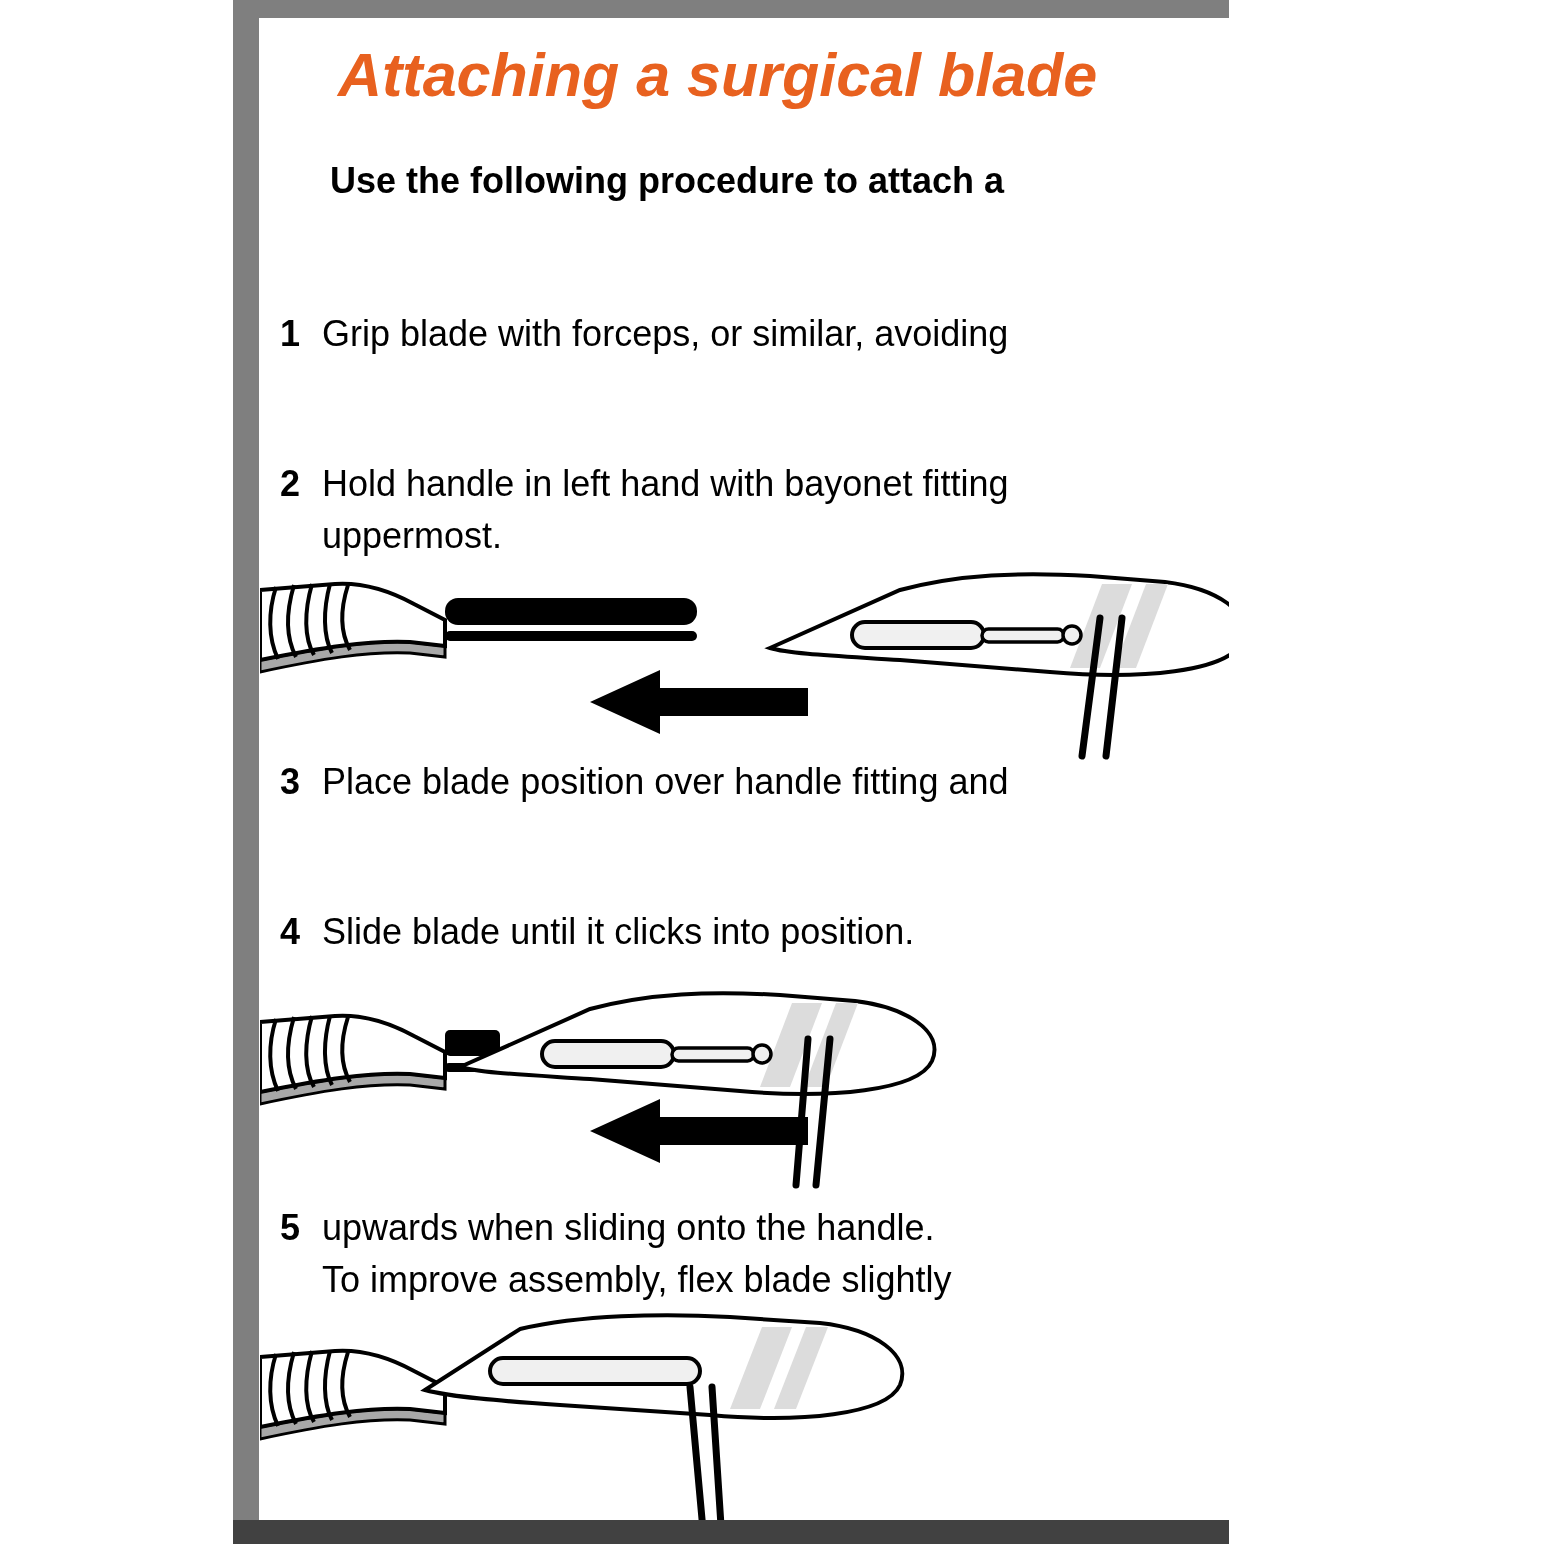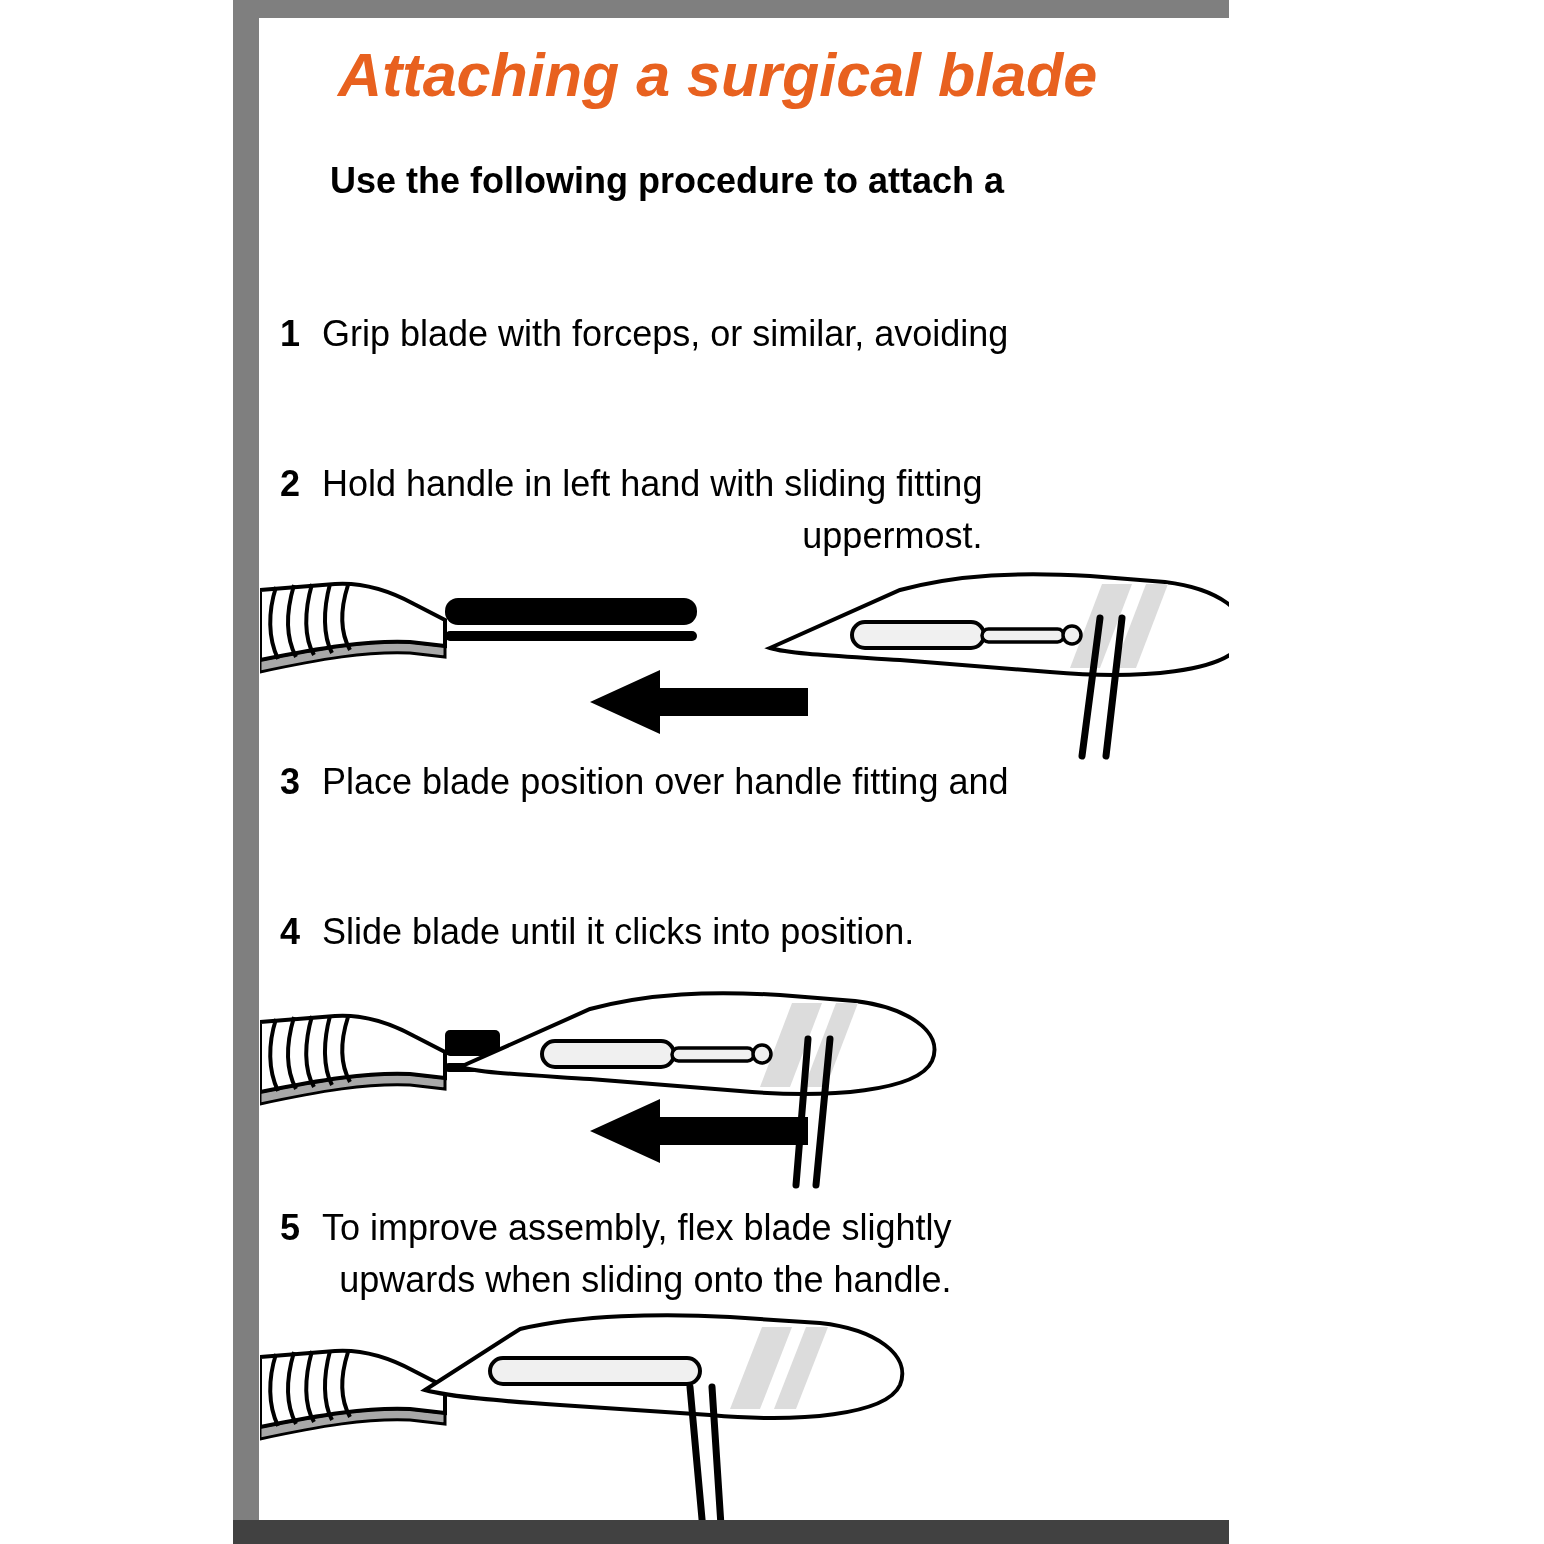--- a/index.html
+++ b/index.html
@@ -26,42 +26,42 @@
   }
   .intro {
     position: absolute; left: 330px; top: 154px;
     font-size: 36px; line-height: 53px; font-weight: 700; z-index: 1;
   }
   .step {
     position: absolute; left: 322px;
     font-size: 36px; line-height: 52px; z-index: 1;
   }
   .step .num { position: absolute; left: -42px; top: 0; font-weight: 700; }
-  .line { white-space: nowrap; text-align: right; }
+  .line { white-space: nowrap; }
   .illus { position: absolute; z-index: 1; display: block; }
 </style>
 </head>
 <body>
 
 <div class="canvas">
 
   <h1 class="page-title">Attaching a surgical blade</h1>
 
   <div class="intro">
     <div class="line">Use the following procedure to attach a</div>
   </div>
 
   <div class="step" style="top:308px">
     <span class="num">1</span>
     <div class="line">Grip blade with forceps, or similar, avoiding</div>
   </div>
 
   <div class="step" style="top:458px">
     <span class="num">2</span>
-    <div class="line">Hold handle in left hand with sliding fitting</div>
+    <div class="line">Hold handle in left hand with bayonet fitting</div>
     <div class="line">uppermost.</div>
   </div>
 
   <svg class="illus" style="left:260px;top:560px" width="1030" height="200" viewBox="0 0 1030 200">
     <g>
       <path d="M0,100 C60,88 108,80 150,82 L185,86 L185,97 L150,93 C108,91 60,99 0,112 Z" style="fill:var(--color-handle_edge_gray,#a8a8a8)" stroke="#000" stroke-width="3"></path>
       <path d="M0,30 L75,24 C105,22 132,32 154,44 L185,60 L185,86 L150,82 C108,80 60,88 0,100 Z" fill="#fff" stroke="#000" stroke-width="4"></path>
       <path d="M16,27 C8,52 8,78 18,99" fill="none" stroke="#000" stroke-width="4"></path>
       <path d="M34,25 C26,52 26,78 36,97" fill="none" stroke="#000" stroke-width="4"></path>
       <path d="M52,24 C44,52 44,78 54,95" fill="none" stroke="#000" stroke-width="4"></path>
@@ -121,22 +121,22 @@
     </g>
     <g stroke="#000" stroke-width="7" stroke-linecap="round">
       <path d="M548,64 L536,210" fill="none"></path>
       <path d="M570,64 L556,210" fill="none"></path>
     </g>
     <polygon points="330,156 400,124 400,142 548,142 548,170 400,170 400,188" fill="#000"></polygon>
   </svg>
 
   <div class="step" style="top:1202px">
     <span class="num">5</span>
+    <div class="line">upwards when sliding onto the handle.</div>
     <div class="line">To improve assembly, flex blade slightly</div>
-    <div class="line">upwards when sliding onto the handle.</div>
   </div>
 
   <svg class="illus" style="left:260px;top:1295px" width="800" height="249" viewBox="0 0 800 249">
     <g transform="translate(0,32)">
       <path d="M0,100 C60,88 108,80 150,82 L185,86 L185,97 L150,93 C108,91 60,99 0,112 Z" style="fill:var(--color-handle_edge_gray,#a8a8a8)" stroke="#000" stroke-width="3"></path>
       <path d="M0,30 L75,24 C105,22 132,32 154,44 L185,60 L185,86 L150,82 C108,80 60,88 0,100 Z" fill="#fff" stroke="#000" stroke-width="4"></path>
       <path d="M16,27 C8,52 8,78 18,99" fill="none" stroke="#000" stroke-width="4"></path>
       <path d="M34,25 C26,52 26,78 36,97" fill="none" stroke="#000" stroke-width="4"></path>
       <path d="M52,24 C44,52 44,78 54,95" fill="none" stroke="#000" stroke-width="4"></path>
       <path d="M70,24 C63,50 63,76 72,93" fill="none" stroke="#000" stroke-width="4"></path>

